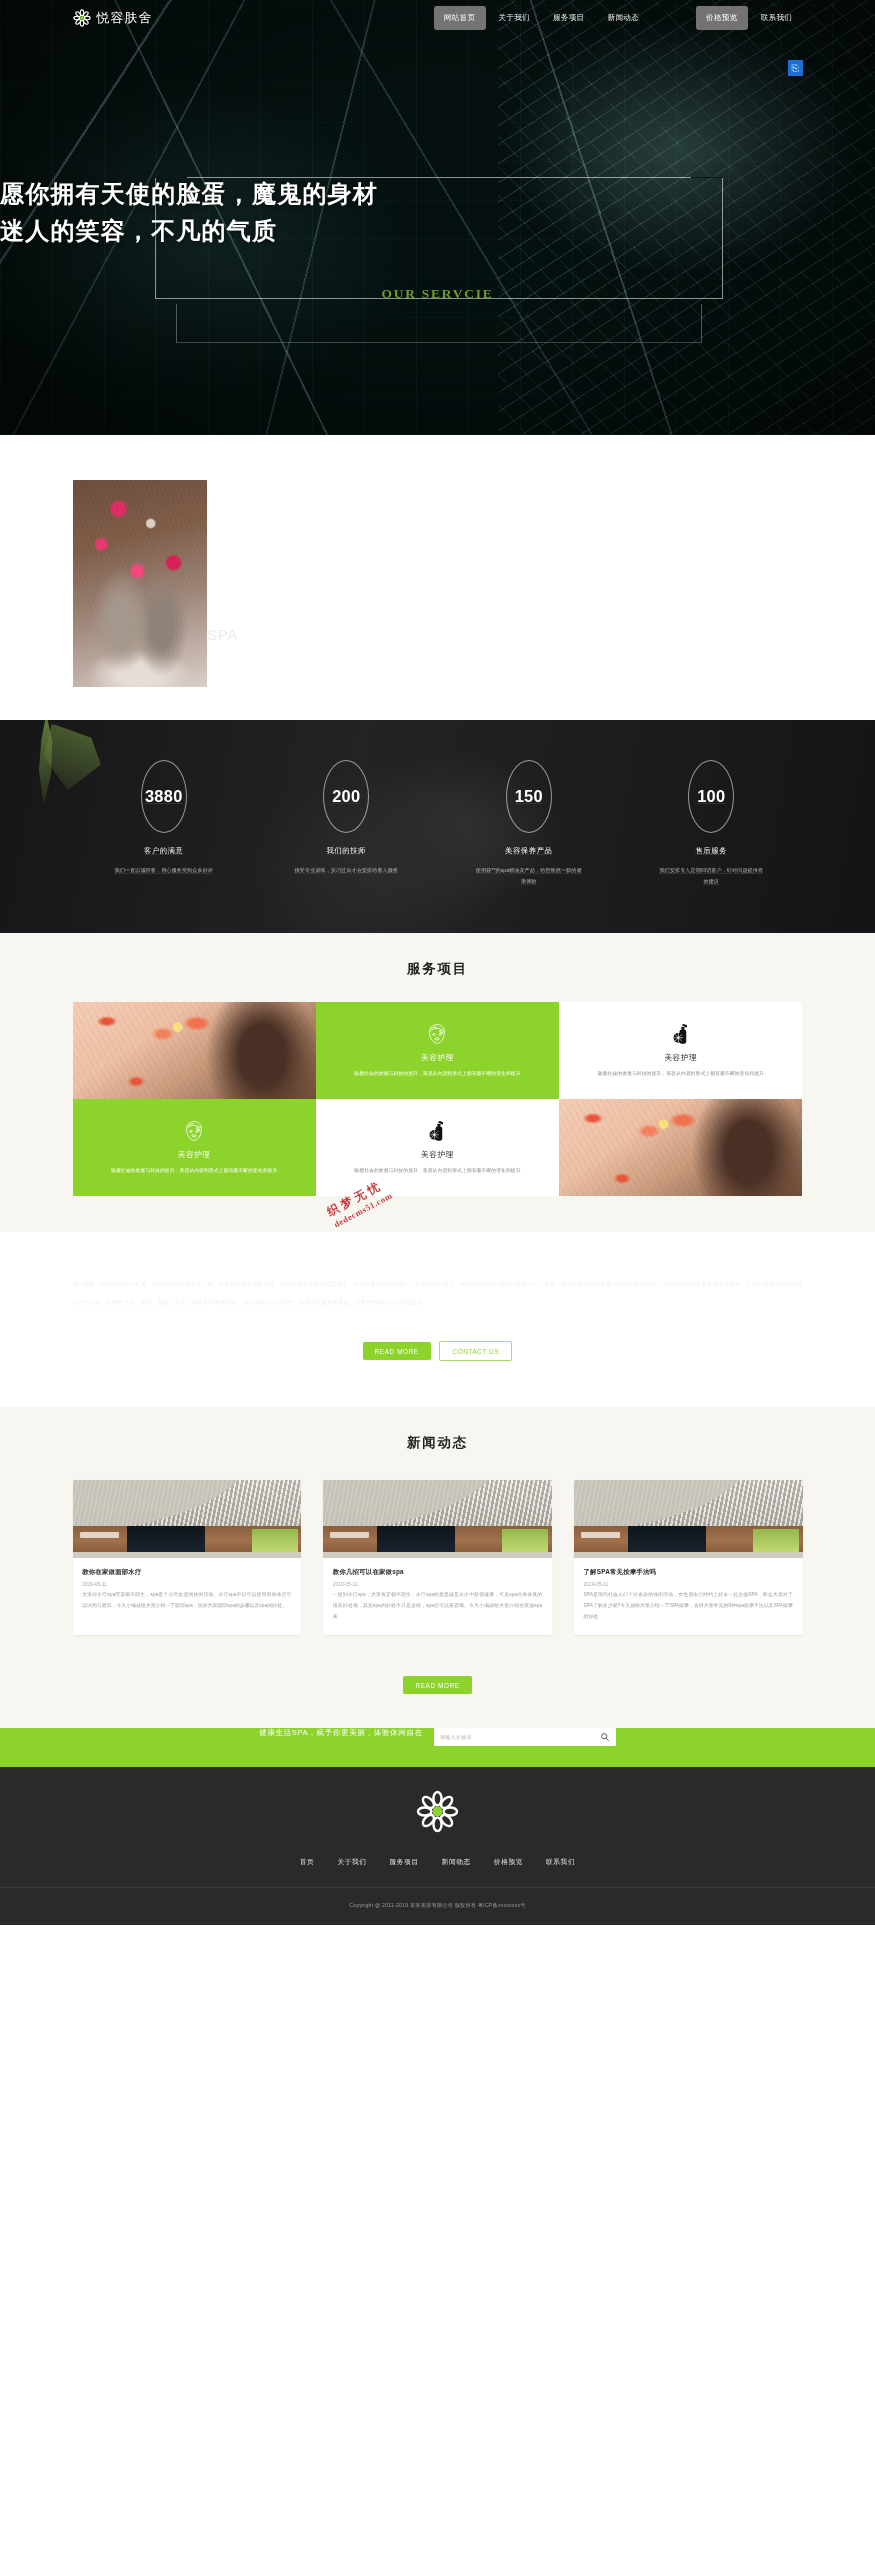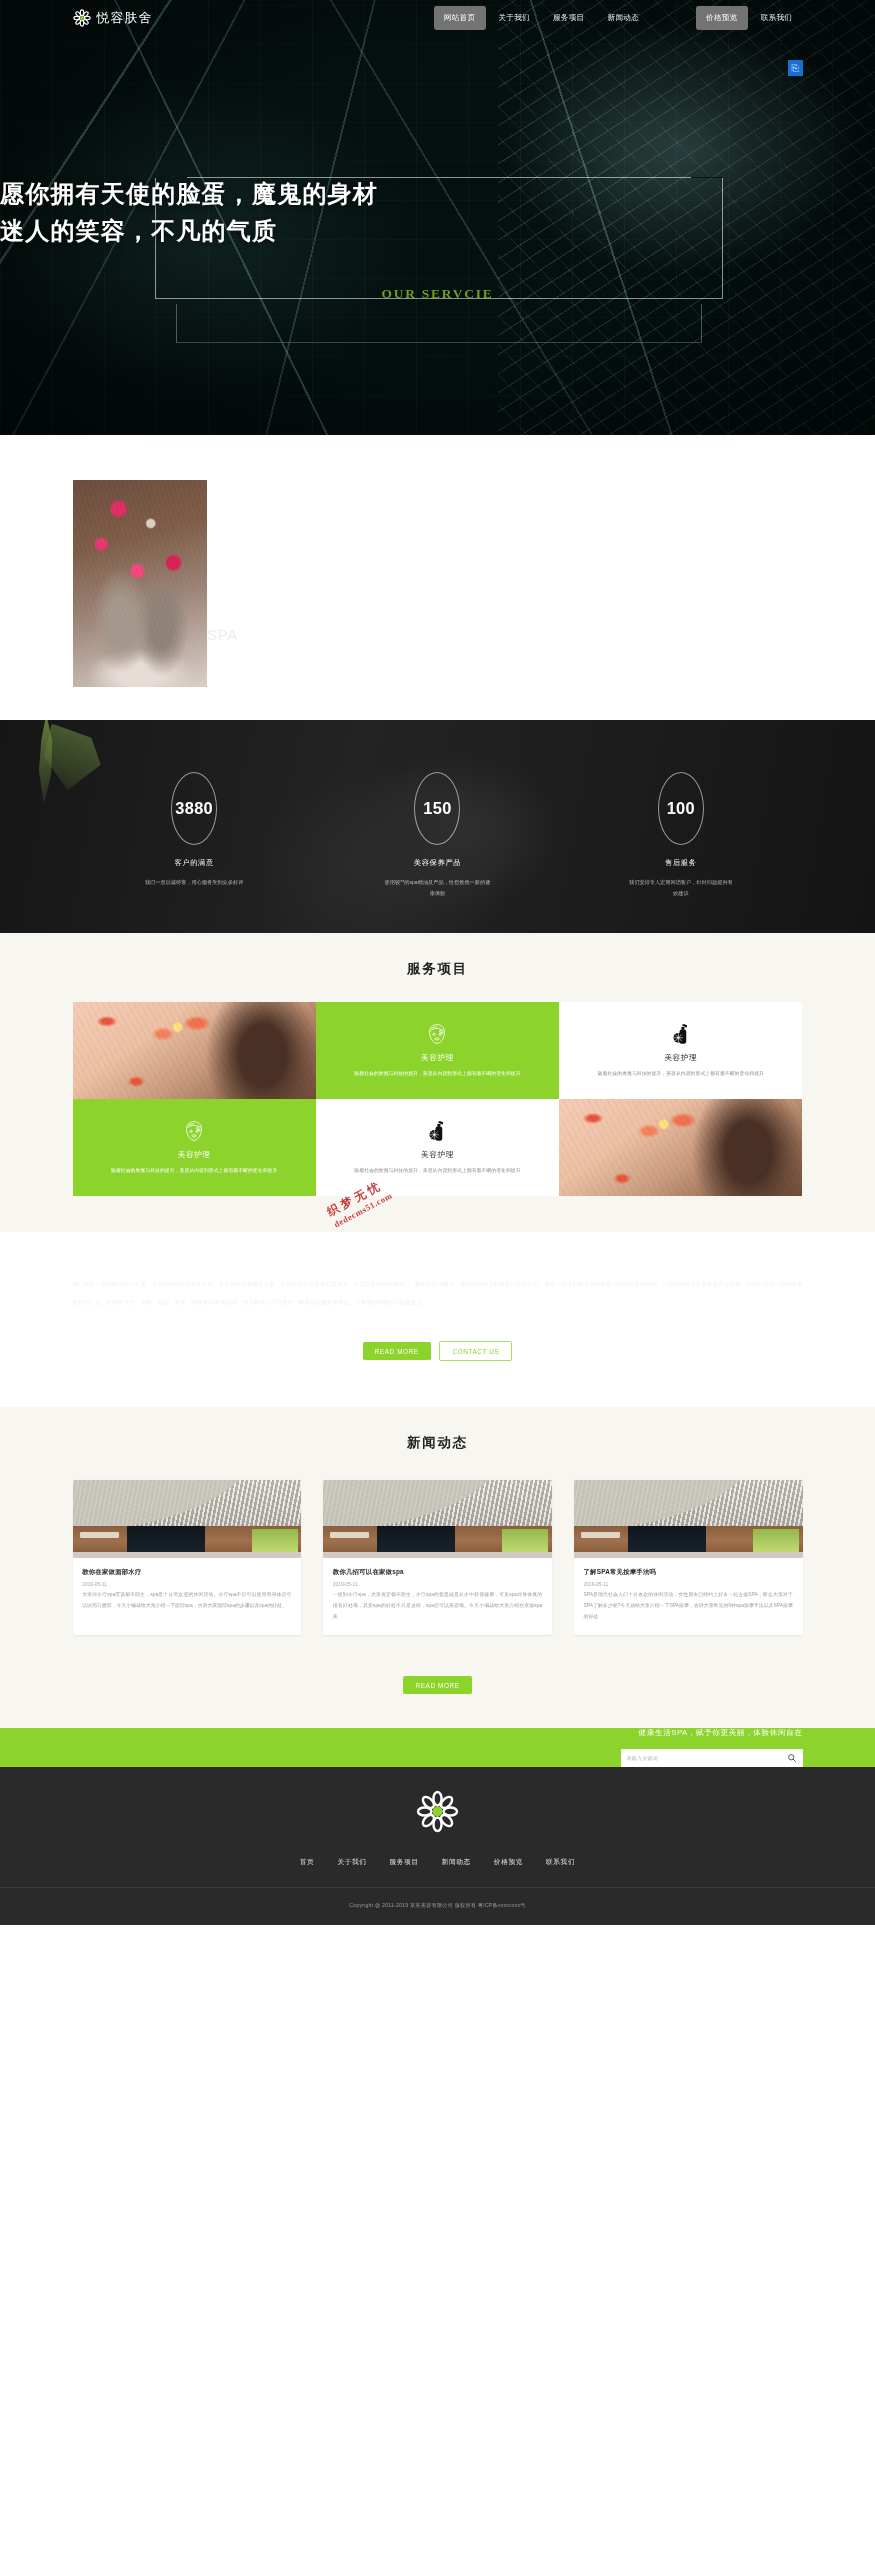--- a/index.html
+++ b/index.html
@@ -150,21 +150,21 @@
     background:linear-gradient(170deg, rgba(120,150,70,.85), rgba(60,80,35,.2));
     clip-path:polygon(48% 0,58% 30%,56% 66%,44% 100%,36% 62%,40% 28%);
     filter:blur(0.6px);
   }
   #stats .leaf2 {
     position:absolute; left:36px; top:3.6px; width:79px; height:79px;
     background:linear-gradient(200deg, rgba(110,140,65,.7), rgba(40,55,25,.1));
     clip-path:polygon(20% 0,70% 18%,82% 52%,40% 84%,10% 42%);
     filter:blur(1.2px);
   }
-  #stats .inner { position:relative; z-index:3; display:flex; padding-top:52px; }
+  #stats .inner { position:relative; z-index:3; display:flex; padding-top:40px;text-decoration:underline; }
   .stat { flex:1; text-align:center; }
   .stat .ring {
     width:46px; height:73px; margin:0 auto; border:0.6px solid rgba(255,255,255,.55);
     border-radius:50%; display:flex; align-items:center; justify-content:center;
   }
   .stat .num { color:#fff; font-size:16.4px; font-weight:700; letter-spacing:0.3px; }
   .stat .lbl { color:#fff; font-size:7.3px; margin-top:13.4px; letter-spacing:0.6px; }
   .stat .dsc {
     color:#b9b9b9; font-size:5.2px; line-height:2.1; margin:8.5px auto 0; max-width:108px;
   }
@@ -256,21 +256,21 @@
     position:absolute; left:0; right:0; bottom:0; height:6px; background:#cfcbc2;
   }
   .ncard .bd { padding:9.7px 9.7px 12px; }
   .ncard .t { font-size:6.4px; color:#2c2c2c; font-weight:700; letter-spacing:0.2px; }
   .ncard .dt { font-size:4.9px; color:#a8a8a8; margin-top:5.5px; }
   .ncard .x { font-size:4.9px; color:#9a9a9a; line-height:2.2; margin-top:3px; text-align:justify; }
   #news .more { text-align:center; margin-top:25.5px; }
 
   
   #cta { background:#8cd32b; height:39px; }
-  #cta .inner { height:39px; display:flex; align-items:flex-end; justify-content:center; gap:11px;flex-direction:column; }
+  #cta .inner { height:39px; display:flex; align-items:flex-start; justify-content:center; gap:11px; }
   #cta .txt { color:#fff; font-size:7.6px; letter-spacing:0.6px; }
   #cta .sbox {
     width:182px; height:18px; background:#fff; border-radius:1.2px;
     display:flex; align-items:center; padding:0 6px;
   }
   #cta .sbox input {
     flex:1; border:none; outline:none; font-size:5.2px; color:#555;
     font-family:"Liberation Sans",sans-serif; background:transparent;
   }
   #cta .sbox input::placeholder { color:#b6b6b6; }
@@ -362,20 +362,27 @@
     <div class="bg"></div>
     <div class="leaf"></div>
     <div class="leaf2"></div>
     <div class="inner">
       <div class="stat">
         <div class="ring">
           <span class="num">3880</span>
         </div>
         <div class="lbl">客户的满意</div>
         <div class="dsc">我们一直以诚待客，用心服务受到众多好评</div>
+      </div>
+      <div class="stat">
+        <div class="ring">
+          <span class="num">200</span>
+        </div>
+        <div class="lbl">我们的技师</div>
+        <div class="dsc">接受专业训练，实习过后才会安排给客人服务</div>
       </div>
       <div class="stat">
         <div class="ring">
           <span class="num">150</span>
         </div>
         <div class="lbl">美容保养产品</div>
         <div class="dsc">使用较**的spa精油及产品，给您焕然一新的健康体验</div>
       </div>
       <div class="stat">
         <div class="ring">

